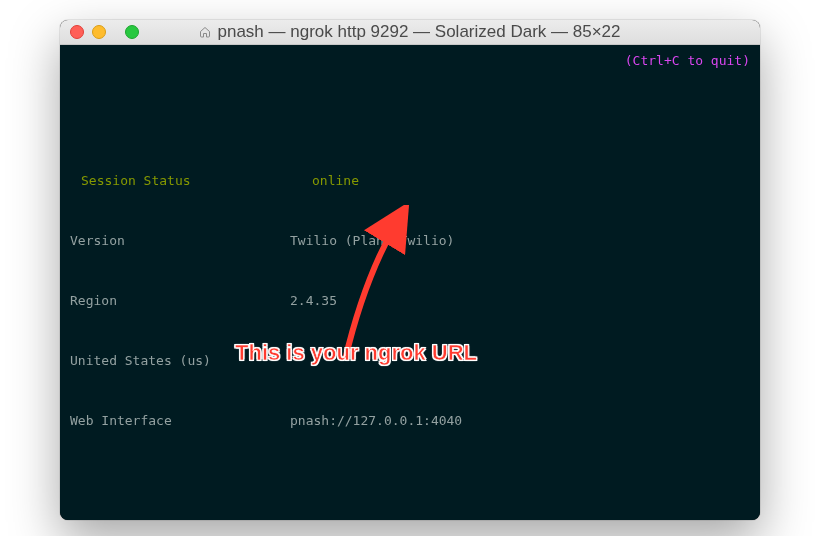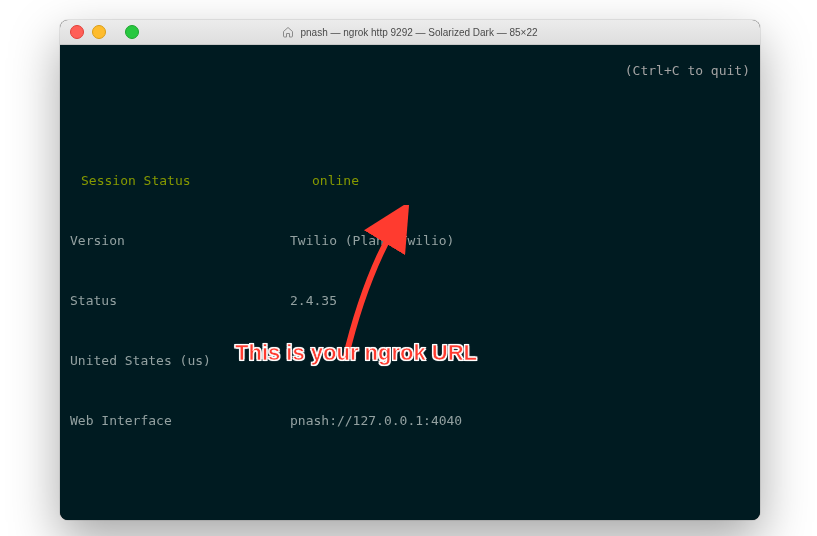--- a/index.html
+++ b/index.html
@@ -40,21 +40,21 @@
     height: 12px;
     border-radius: 50%;
   }
   .tl.red { background: #ff5f57; border:1px solid #e03e38;}
   .tl.yellow { background: #febc2e; border:1px solid #d99d17;}
   .tl.green { background: #28c840; border:1px solid #1da52f;}
   .title {
     position: absolute;
     left: 0; right:0;
     text-align: center;
-    font-size: 10px;
+    font-size: 17px;
     color: #4a4a4a;
     display:flex;
     align-items:center;
     justify-content:center;
     gap:6px;
     pointer-events:none;
   }
   .home-icon svg { width:12px; height:12px; display:block; }
   .terminal {
     background: #001b21;
@@ -70,22 +70,21 @@
     position: relative;
   }
   .cyan { color: #2aa198; }
   .green { color: #859900; margin-left: 11px; }
   .base { color: #93a1a1; }
   .row { display:flex; }
   .label { display:inline-block; width: 220px; }
   .quit {
     position:absolute;
     top:6px; right:10px;
-    color:#a3a3a3;
-    margin-top:10px;
+    color:#d946ef;
   }
   .annotation {
     position: absolute;
     left: 235px;
     top: 340px;
     pointer-events: none;
   }
   .arrow-svg {
     position:absolute;
     left: 315px;
@@ -119,21 +118,21 @@
       </span>
       <span>pnash — ngrok http 9292 — Solarized Dark — 85×22</span>
     </div>
   </div>
 
   <div class="terminal">
     <span class="quit">(Ctrl+C to quit)</span>
     <div>&nbsp;</div>
     <div class="row"><span class="label green">Session Status</span><span class="green">online</span></div>
     <div class="row"><span class="label base">Version</span><span class="base">Twilio (Plan: Twilio)</span></div>
-    <div class="row"><span class="label base">Status</span><span class="base">2.4.35</span></div>
+    <div class="row"><span class="label base">Region</span><span class="base">2.4.35</span></div>
     <div class="row"><span class="base">United States (us)</span></div>
     <div class="row"><span class="label base">Web Interface</span><span class="base">pnash://127.0.0.1:4040</span></div>
     
     
     
     
     
   </div>
 </div>
 

